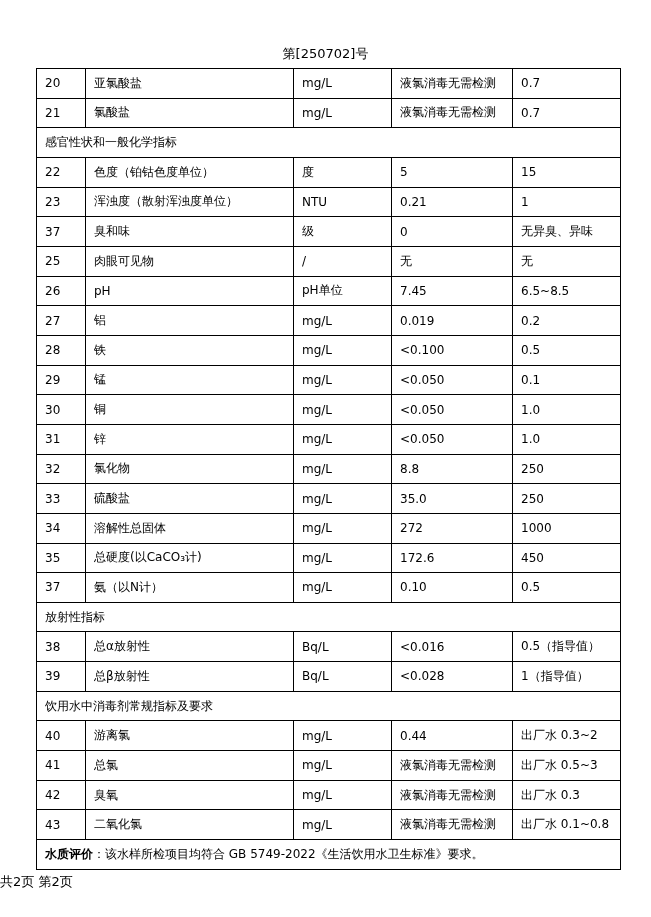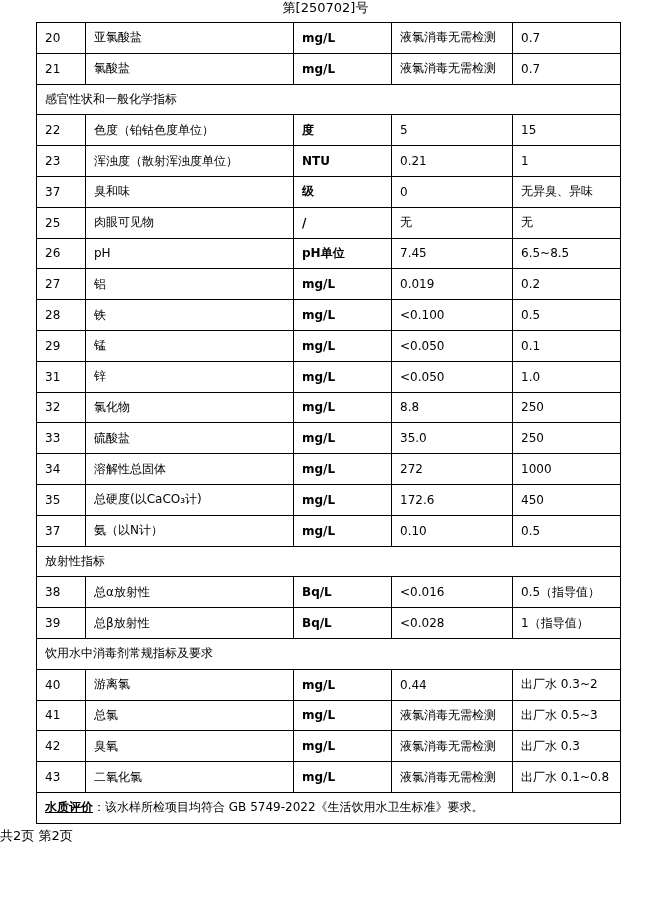--- a/index.html
+++ b/index.html
@@ -9,20 +9,21 @@
     background: #ffffff;
   }
   body {
     width: 651px;
     height: 917px;
     color: #000000;
     font-family: "DejaVu Sans", "Liberation Sans", sans-serif;
     position: relative;
   }
   .doc-number {
+    padding-top: 46px;
     text-align: center;
     font-size: 13px;
     line-height: 16px;
   }
   .report-table {
     border-collapse: collapse;
     table-layout: fixed;
     width: 584px;
     height: 802px;
     margin: 6px 0 0 36px;
@@ -30,24 +31,24 @@
     padding-left: 37px;
   }
   .report-table td {
     border: 1px solid #000000;
     padding: 0 2px 0 8px;
     vertical-align: middle;
     overflow: hidden;
     white-space: nowrap;
   }
   .c-name { padding-left: 10px; }
-  .c-unit { padding-left: 10px; font-weight: bold; }
+  .c-unit { padding-left: 10px; }
   .section-cell { padding-left: 8px; }
   .evaluation-cell { padding-left: 8px; }
-  .bold { font-weight: bold; text-decoration: underline; }
+  .bold { font-weight: bold; }
   .page-footer {
     font-size: 13px;
     line-height: 16px;
     margin-top: 4px;
   }
 </style>
 </head>
 <body>
 
 <div class="page">
@@ -129,20 +130,27 @@
           <td class="c-standard">0.5</td>
         </tr>
         <tr>
           <td class="c-no">29</td>
           <td class="c-name">锰</td>
           <td class="c-unit">mg/L</td>
           <td class="c-measured">&lt;0.050</td>
           <td class="c-standard">0.1</td>
         </tr>
         <tr>
+          <td class="c-no">30</td>
+          <td class="c-name">铜</td>
+          <td class="c-unit">mg/L</td>
+          <td class="c-measured">&lt;0.050</td>
+          <td class="c-standard">1.0</td>
+        </tr>
+        <tr>
           <td class="c-no">31</td>
           <td class="c-name">锌</td>
           <td class="c-unit">mg/L</td>
           <td class="c-measured">&lt;0.050</td>
           <td class="c-standard">1.0</td>
         </tr>
         <tr>
           <td class="c-no">32</td>
           <td class="c-name">氯化物</td>
           <td class="c-unit">mg/L</td>

